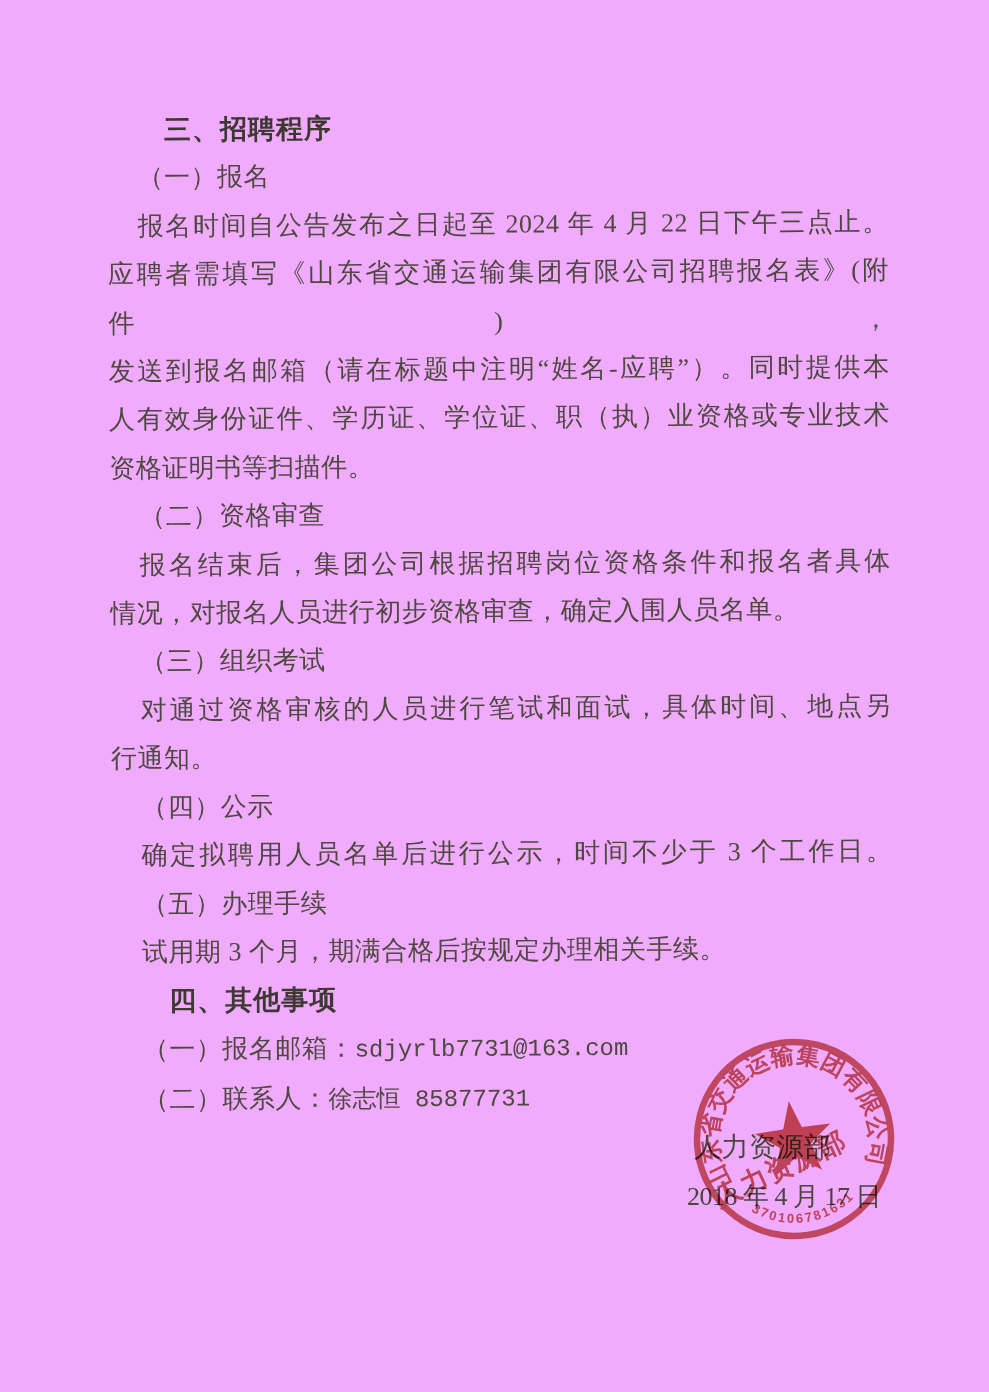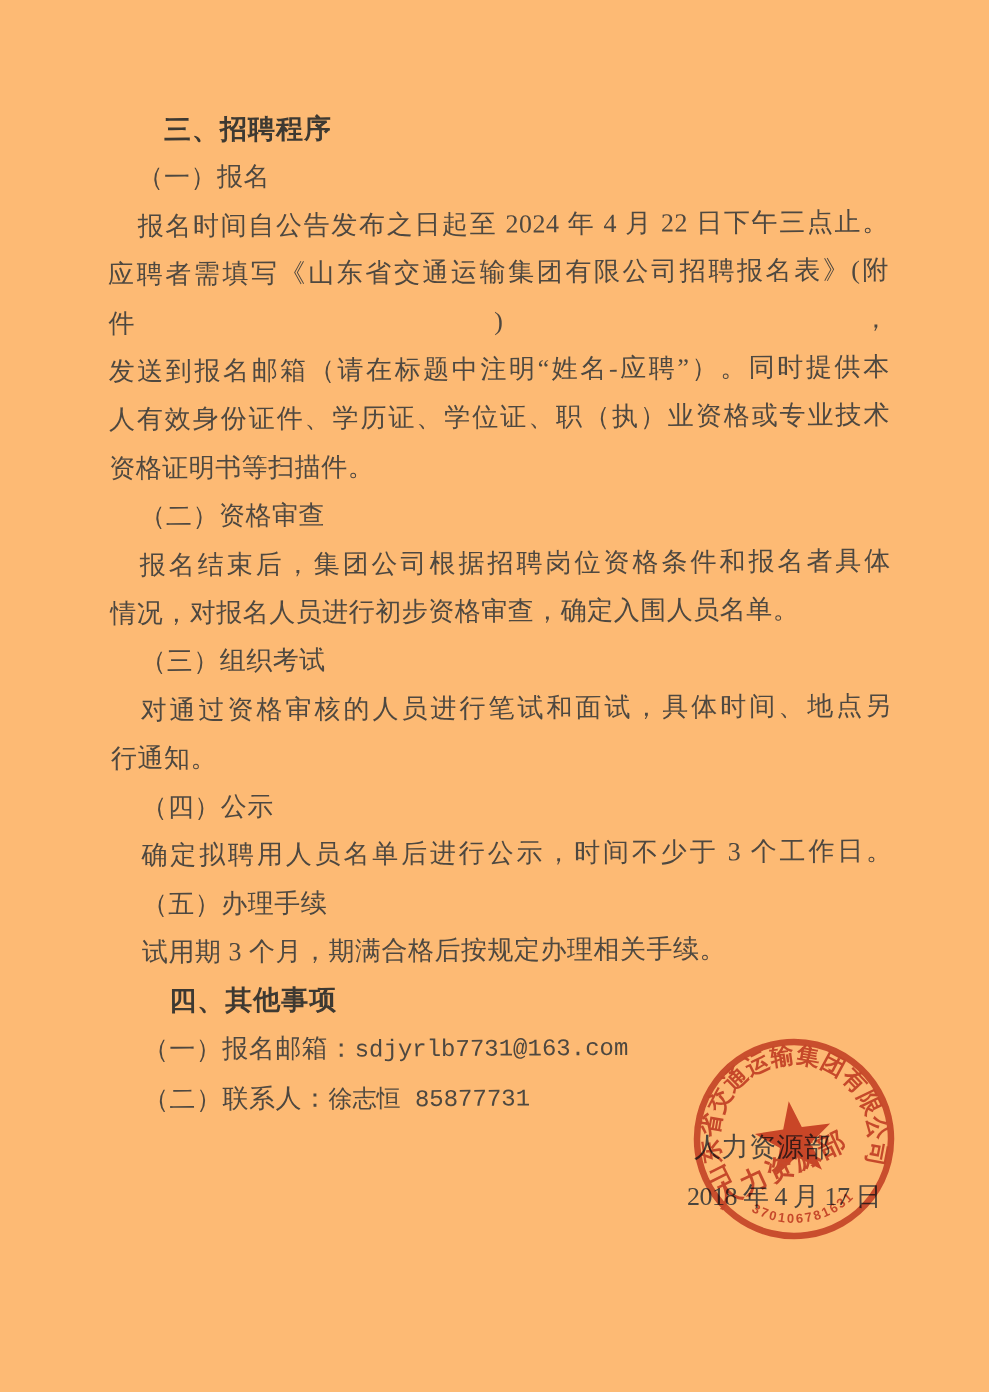--- a/index.html
+++ b/index.html
@@ -1,21 +1,21 @@
 <!DOCTYPE html>
 <html lang="zh"><head>
 <meta charset="utf-8">
 <style>
   html,body{margin:0;padding:0;}
   body{
     width:989px;height:1392px;position:relative;overflow:hidden;
     background:#fcfcfa;
     font-family:"Liberation Serif","DejaVu Serif",serif;
   }
-  .page{position:absolute;inset:0;background:#fdba74;}
+  .page{position:absolute;inset:0;background:#f0abfc;}
   .content{
     position:absolute;left:107px;top:106px;width:781px;
     transform:rotate(-0.35deg);transform-origin:top left;
   }
   .ln{
     margin:0;
     font-size:26px;line-height:48.4px;
     color:#4e4840;letter-spacing:0.5px;
   }
   .ln.indent{text-indent:1.15em;}

